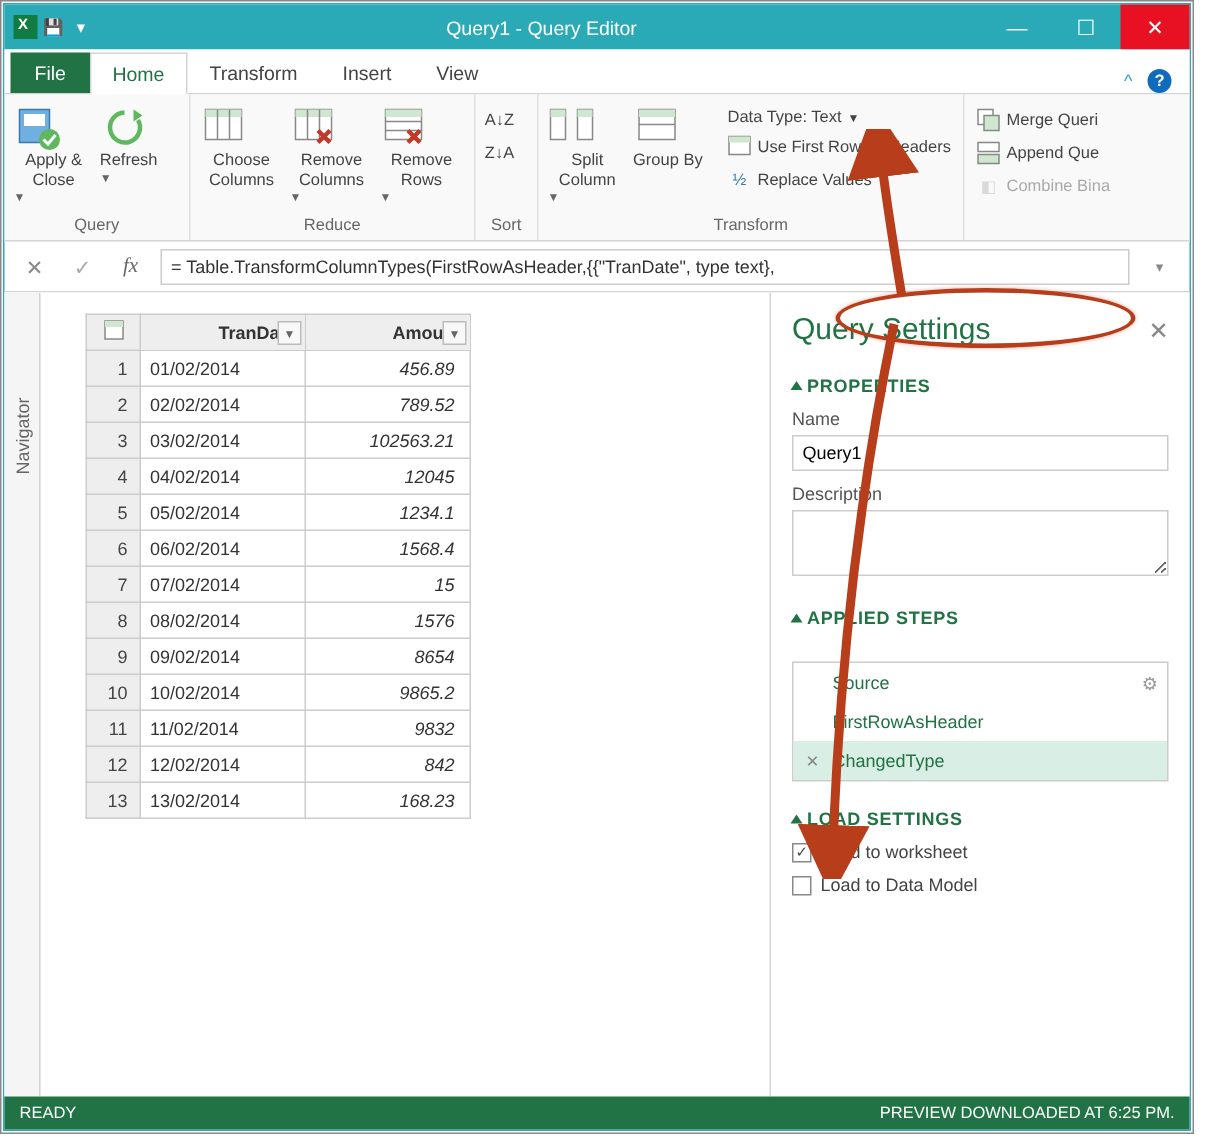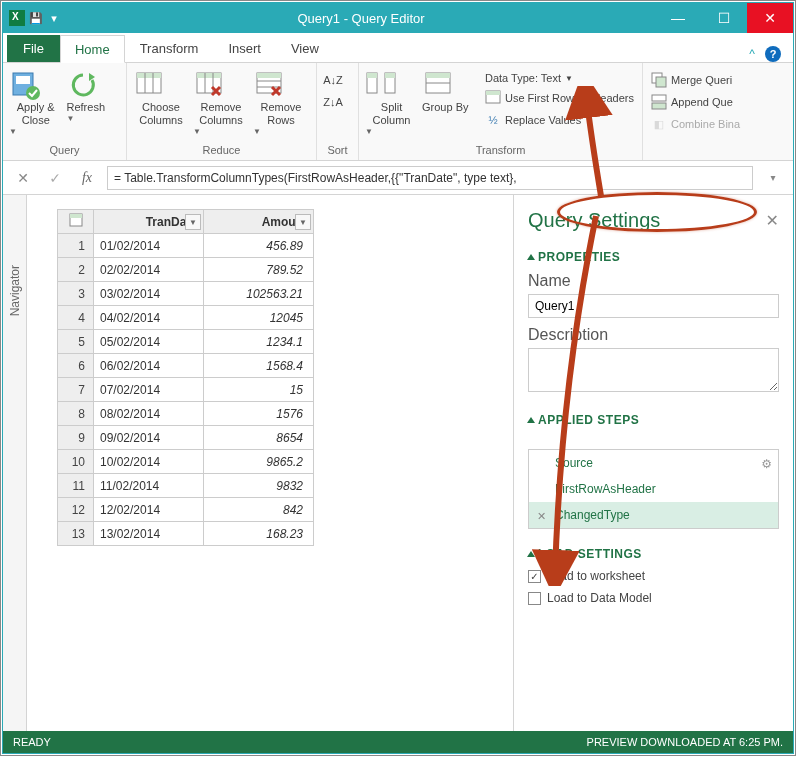--- a/index.html
+++ b/index.html
@@ -51,21 +51,21 @@
   .grid td.rownum { background:#eee; text-align:right; color:#444; width:36px; padding-right:8px;}
   .grid td.val-left { text-align:left; width:110px;}
   .grid td.val-right { text-align:right; font-style:italic; width:110px; padding-right:10px;}
   .settings { width:280px; border-left:1px solid #d4d4d4; padding:14px 14px 8px; overflow:auto; }
   .settings-header { display:flex; align-items:center; justify-content:space-between; }
   .settings-title { color:#217346; font-size:20px; font-weight:300; }
   .settings-close { color:#888; font-size:16px; cursor:pointer; }
   .section { margin-top:18px; }
   .section-head { color:#217346; font-size:12px; font-weight:bold; display:flex; align-items:center; gap:4px; letter-spacing:0.5px;}
   .caret { width:0; height:0; border-top:4px solid transparent; border-bottom:4px solid transparent; border-right:6px solid #217346; transform:rotate(90deg);}
-  .field-label { font-size:16px; color:#555; margin:8px 0 4px; }
+  .field-label { font-size:12px; color:#555; margin:8px 0 4px; }
   .text-input { width:100%; border:1px solid #ccc; padding:4px 6px; font-size:12px; }
   .textarea { width:100%; border:1px solid #ccc; height:44px; padding:4px 6px; font-size:12px; }
   .steps { border:1px solid #ccc; margin-top:22px; }
   .step { padding:4px 8px 4px 26px; font-size:12px; color:#217346; position:relative; line-height:18px;}
   .step.active { background:#d9eee4; color:#217346; }
   .step .step-x { position:absolute; left:8px; top:5px; color:#888; font-size:11px;}
   .step .step-gear { position:absolute; right:6px; top:5px; color:#999; font-size:12px;}
   .checkbox-row { display:flex; align-items:center; gap:6px; margin-top:8px; font-size:12px; color:#444;}
   .cb { width:13px; height:13px; border:1px solid #888; display:flex; align-items:center; justify-content:center; font-size:10px; color:#444;}
   .statusbar { height:22px; background:#217346; color:#fff; display:flex; align-items:center; justify-content:space-between; padding:0 10px; font-size:11px; }

